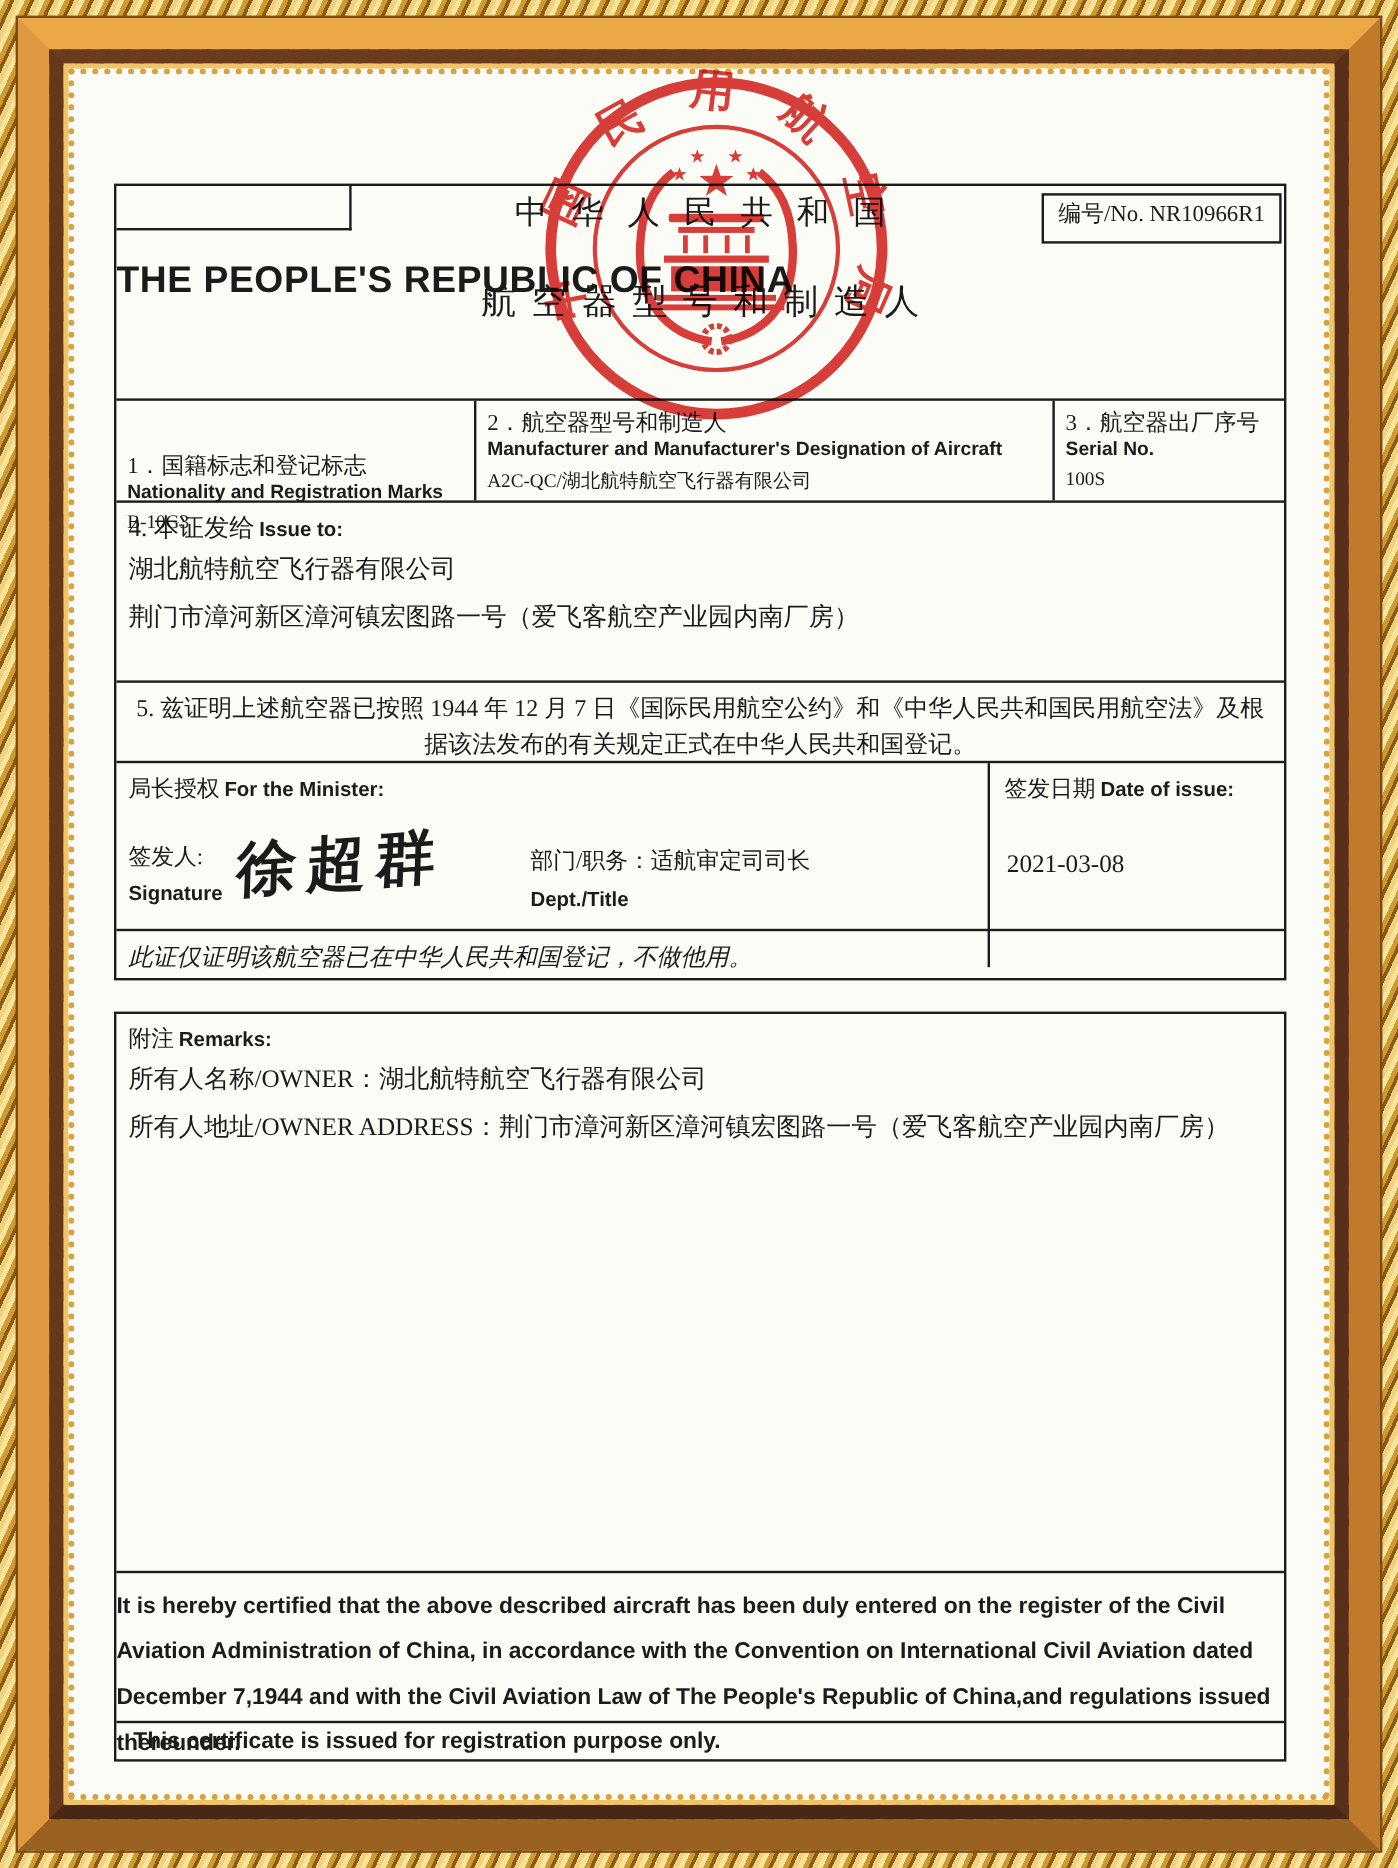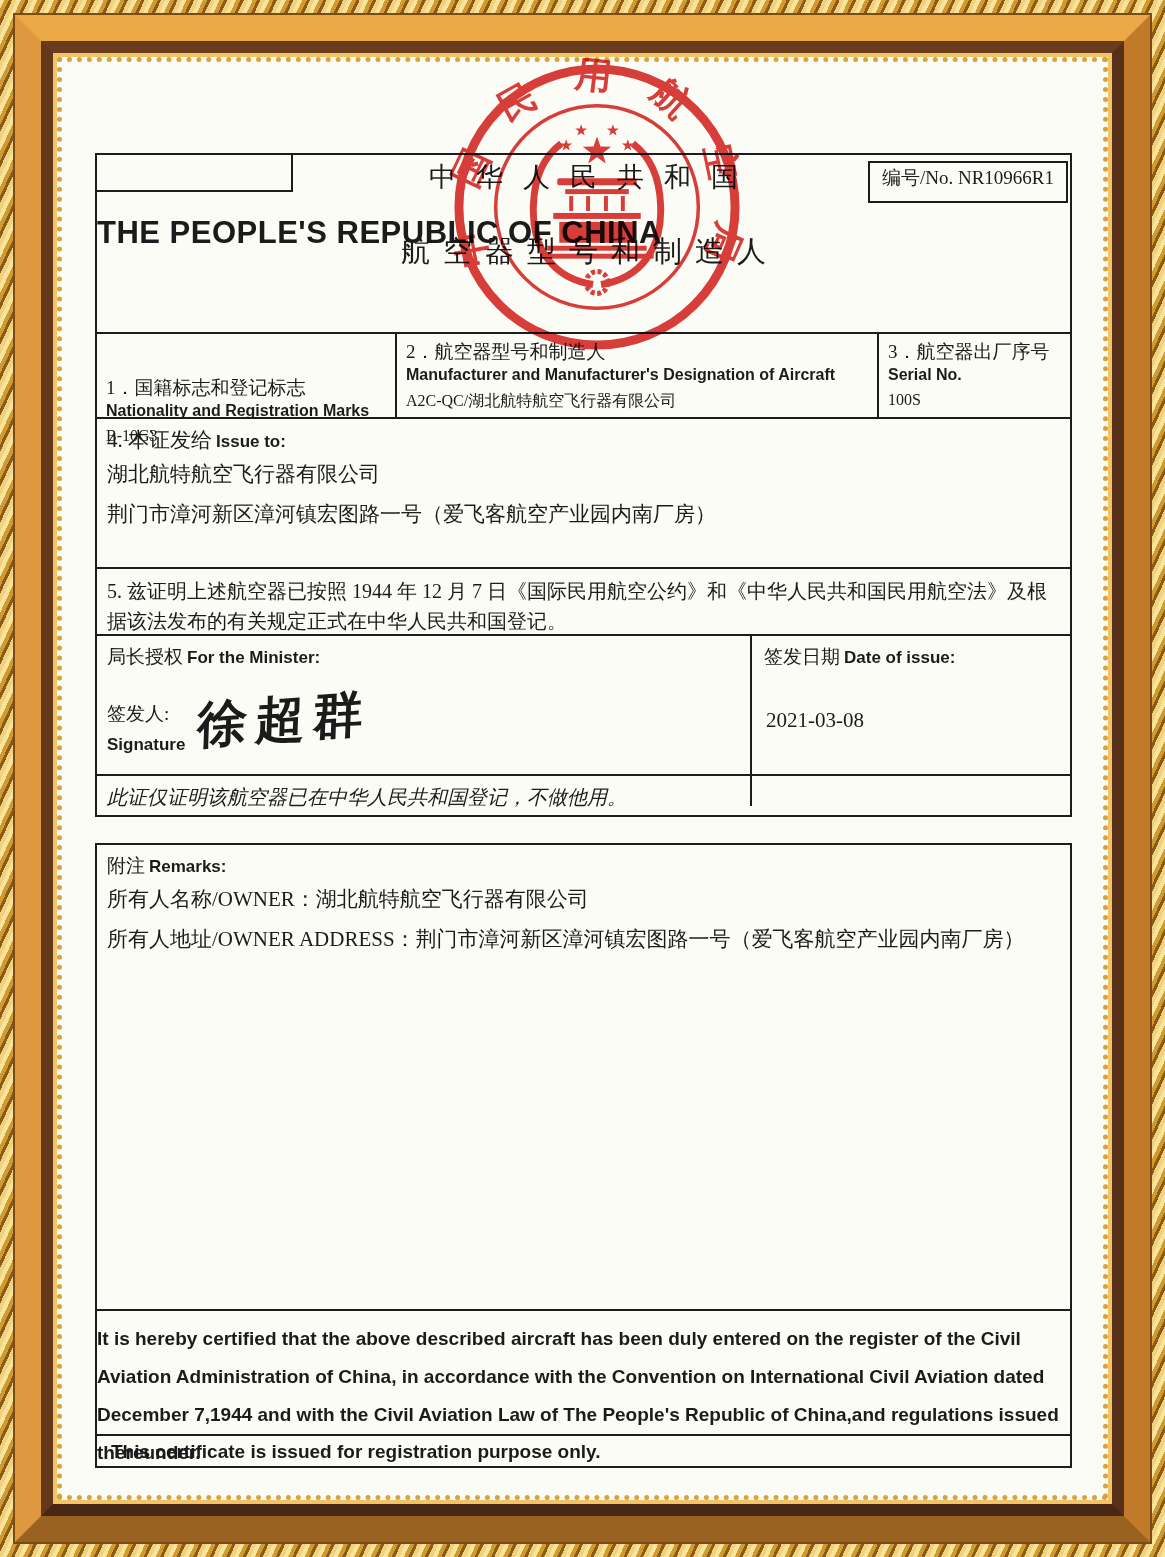--- a/index.html
+++ b/index.html
@@ -50,25 +50,25 @@
   .cell .en { line-height:19px; display:block; }
   .cell .val { margin-top:7px; display:block; }
   .c1 { left:0; width:298px;margin-top:36px; }
   .c2 { left:298px; width:482px; border-left:2px solid #1c1c1c; }
   .c3 { left:780px; width:195px; border-left:2px solid #1c1c1c; }
 
   .row-issue { top:262px; left:0; width:100%; height:150px; border-top:2px solid #1c1c1c; padding:7px 10px; }
   .row-issue .line { font-size:21px; line-height:40px; }
 
   .row-5 { top:412px; left:0; width:100%; height:67px; border-top:2px solid #1c1c1c;
-           padding:7px 10px; font-size:20px; line-height:30px; }
+           padding:7px 10px; font-size:20px; line-height:30px;text-align:center; }
 
   .row-min { top:479px; left:0; width:100%; height:172px; border-top:2px solid #1c1c1c; }
   .min-left  { position:absolute; left:0; top:0; width:694px; height:100%; }
-  .min-right { position:absolute; left:653px; top:0; width:281px; height:100%; border-left:2px solid #1c1c1c; }
+  .min-right { position:absolute; left:726px; top:0; width:281px; height:100%; border-left:2px solid #1c1c1c; }
   .sig-name { font-size:50px; font-weight:bold; letter-spacing:8px;
               transform:rotate(-4deg) skewX(-6deg); display:inline-block; }
 
   .row-note { top:619px; left:0; width:100%; height:43px; border-top:2px solid #1c1c1c;
               padding:8px 10px; font-size:20px;font-style:italic; }
 
   .remarks { position:absolute; left:0; top:0; width:100%; height:464px; padding:8px 10px; }
   .remarks .line { font-size:21px; line-height:40px; }
   .eng-cell { position:absolute; left:0; top:464px; width:100%; height:125px; border-top:2px solid #1c1c1c;
               padding:9px 0; font-family:"Liberation Sans","DejaVu Sans",sans-serif;
@@ -148,20 +148,24 @@
           <div class="abs" style="left:10px; top:8px;">
             <span class="cn">局长授权</span>
             <span class="en" style="font-size:17px">For the Minister:</span>
           </div>
           <div class="abs" style="left:10px; top:65px;">
             <div class="cn">签发人:</div>
             <div class="en" style="font-size:17px; margin-top:8px;">Signature</div>
           </div>
           <div class="abs" style="left:100px; top:50px;">
             <span class="sig-name">徐超群</span>
+          </div>
+          <div class="abs" style="left:345px; top:68px;">
+            <div class="cn">部门/职务：适航审定司司长</div>
+            <div class="en" style="font-size:17px; margin-top:10px;">Dept./Title</div>
           </div>
         </div>
         <div class="min-right">
           <div class="abs" style="left:12px; top:8px;">
             <span class="cn">签发日期</span>
             <span class="en" style="font-size:17px">Date of issue:</span>
           </div>
           <div class="abs val" style="left:14px; top:72px; font-size:21px;">2021-03-08</div>
         </div>
       </div>

